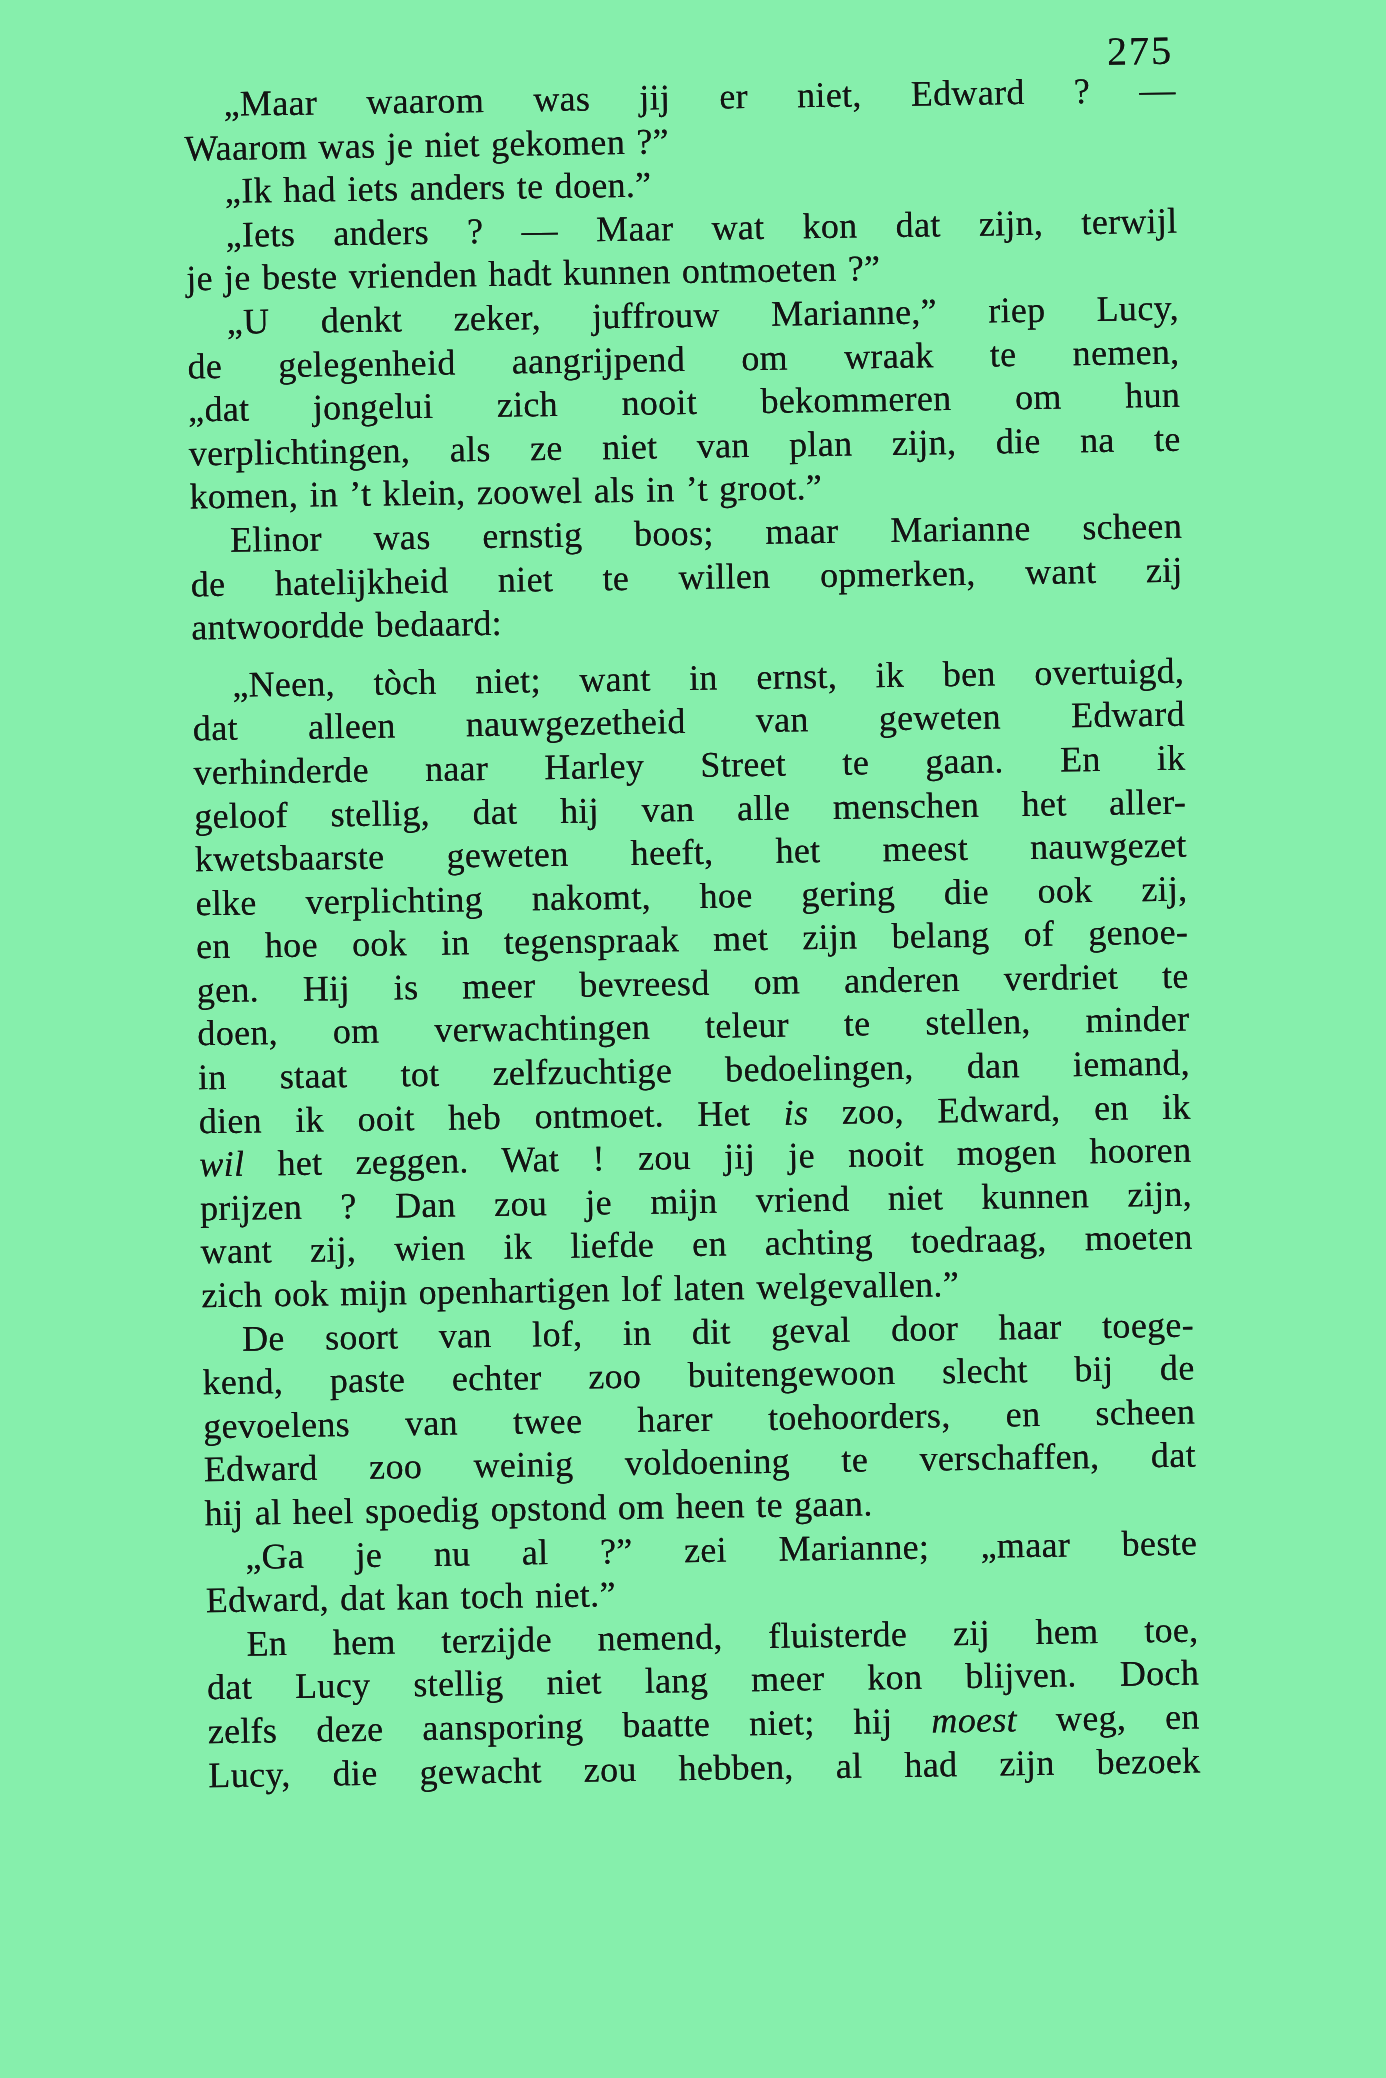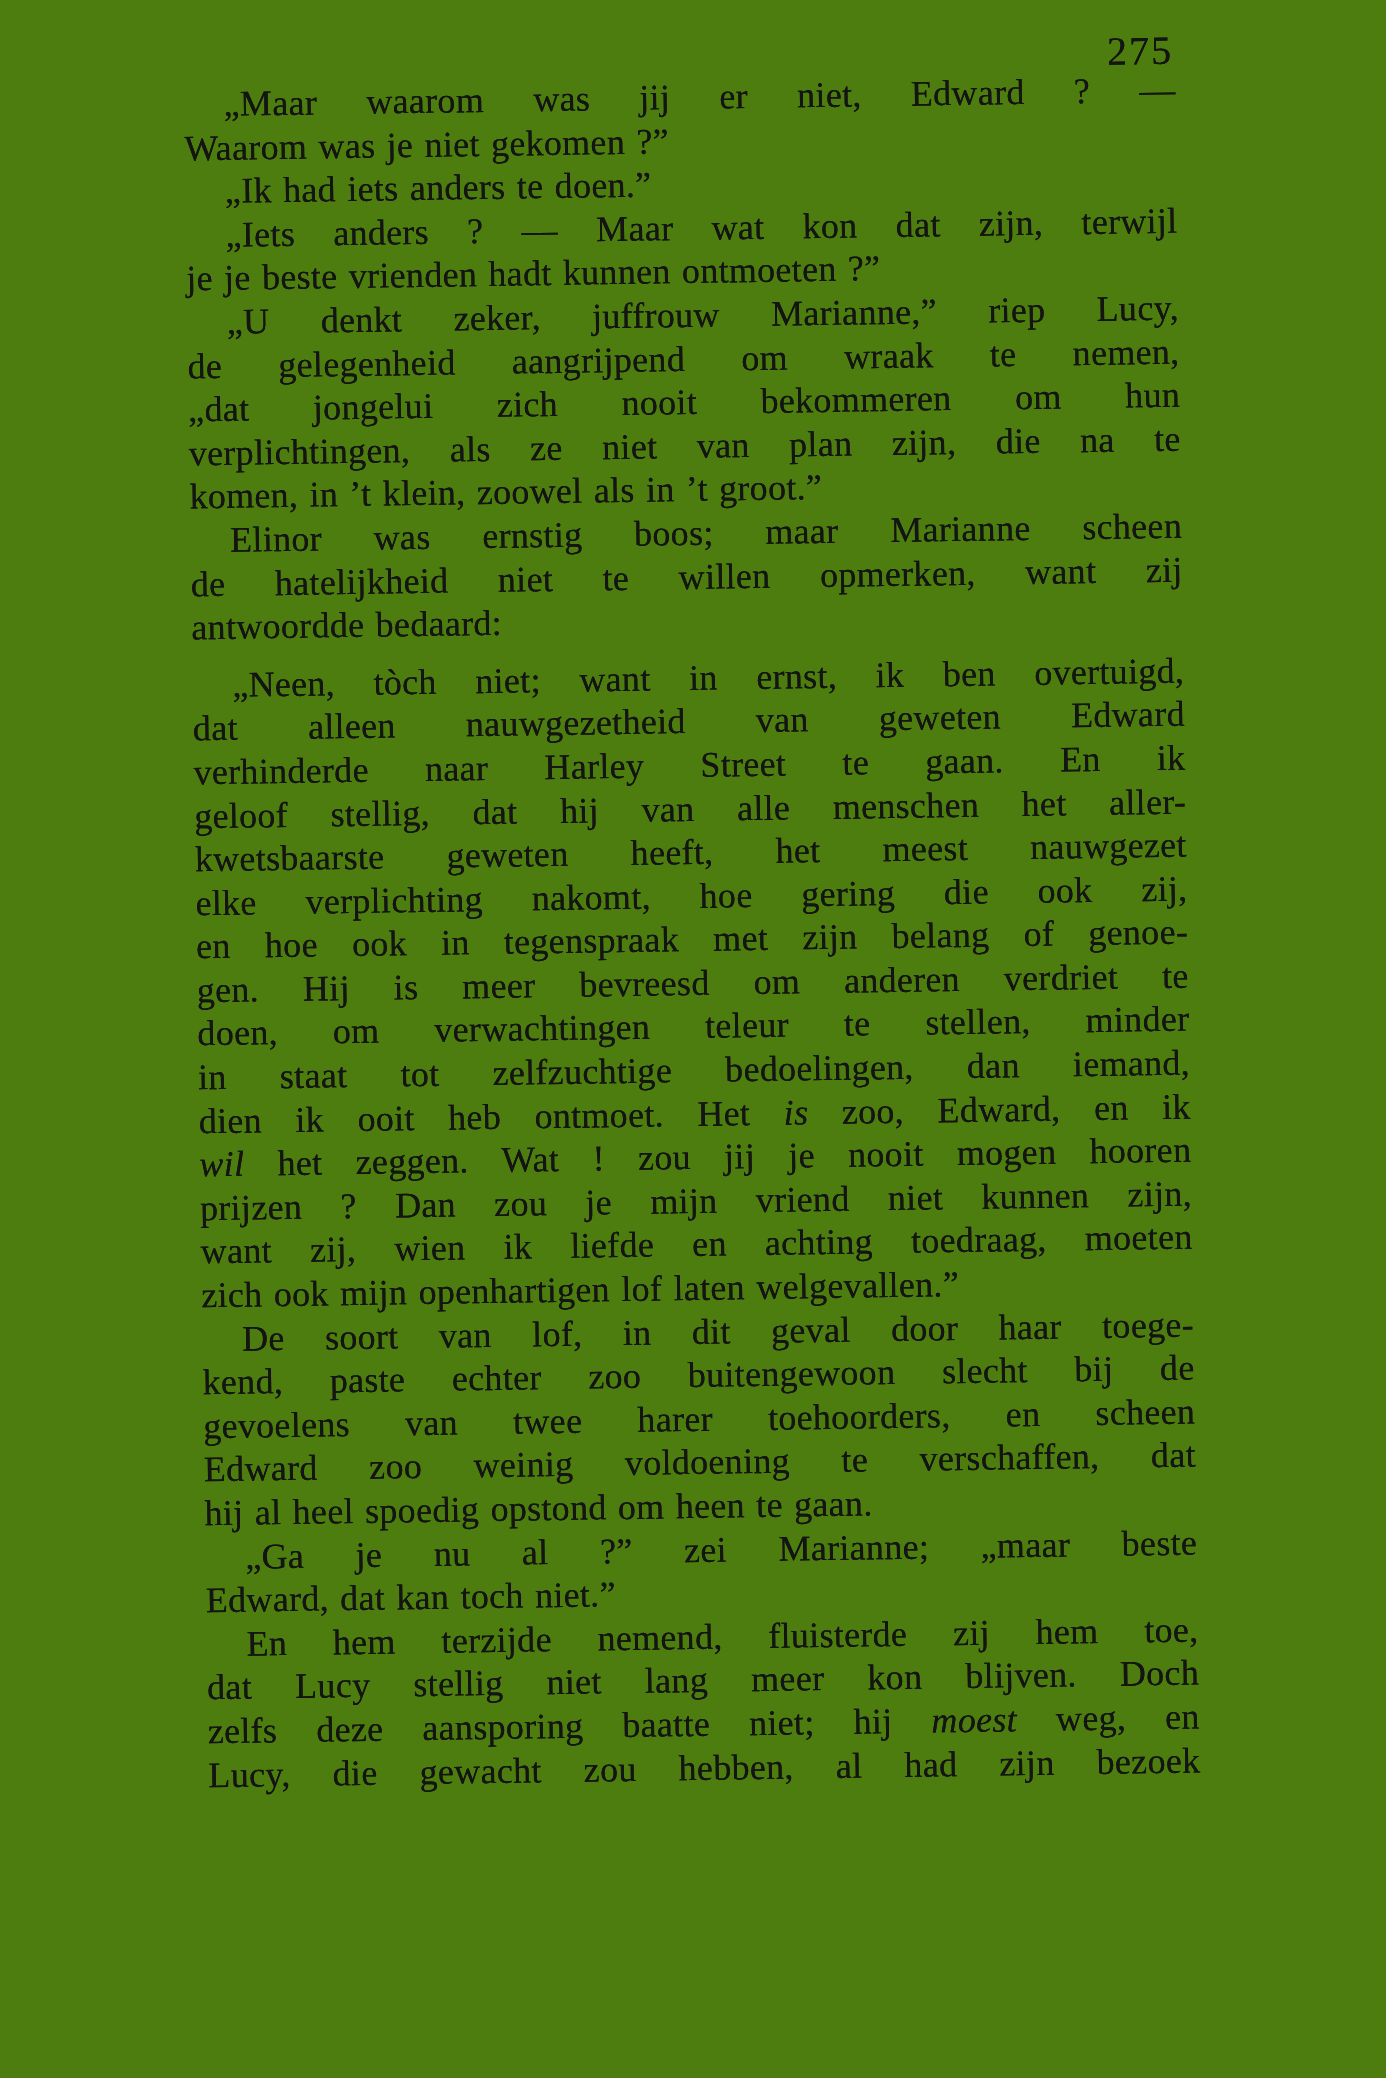--- a/index.html
+++ b/index.html
@@ -11,21 +11,21 @@
     height: 2078px;
     background: #ffffff;
     overflow: hidden;
     position: relative;
     font-family: "Liberation Serif", serif;
     color: #141414;
   }
   .scan-page {
     position: absolute;
     inset: 0;
-    background: #4d7c0f;
+    background: #86efac;
   }
   .text-block {
     position: absolute;
     left: 196px;
     top: 76px;
     width: 992px;
     transform: rotate(-0.85deg);
     transform-origin: 50% 50%;
     font-size: 36px;
     line-height: 43.6px;

